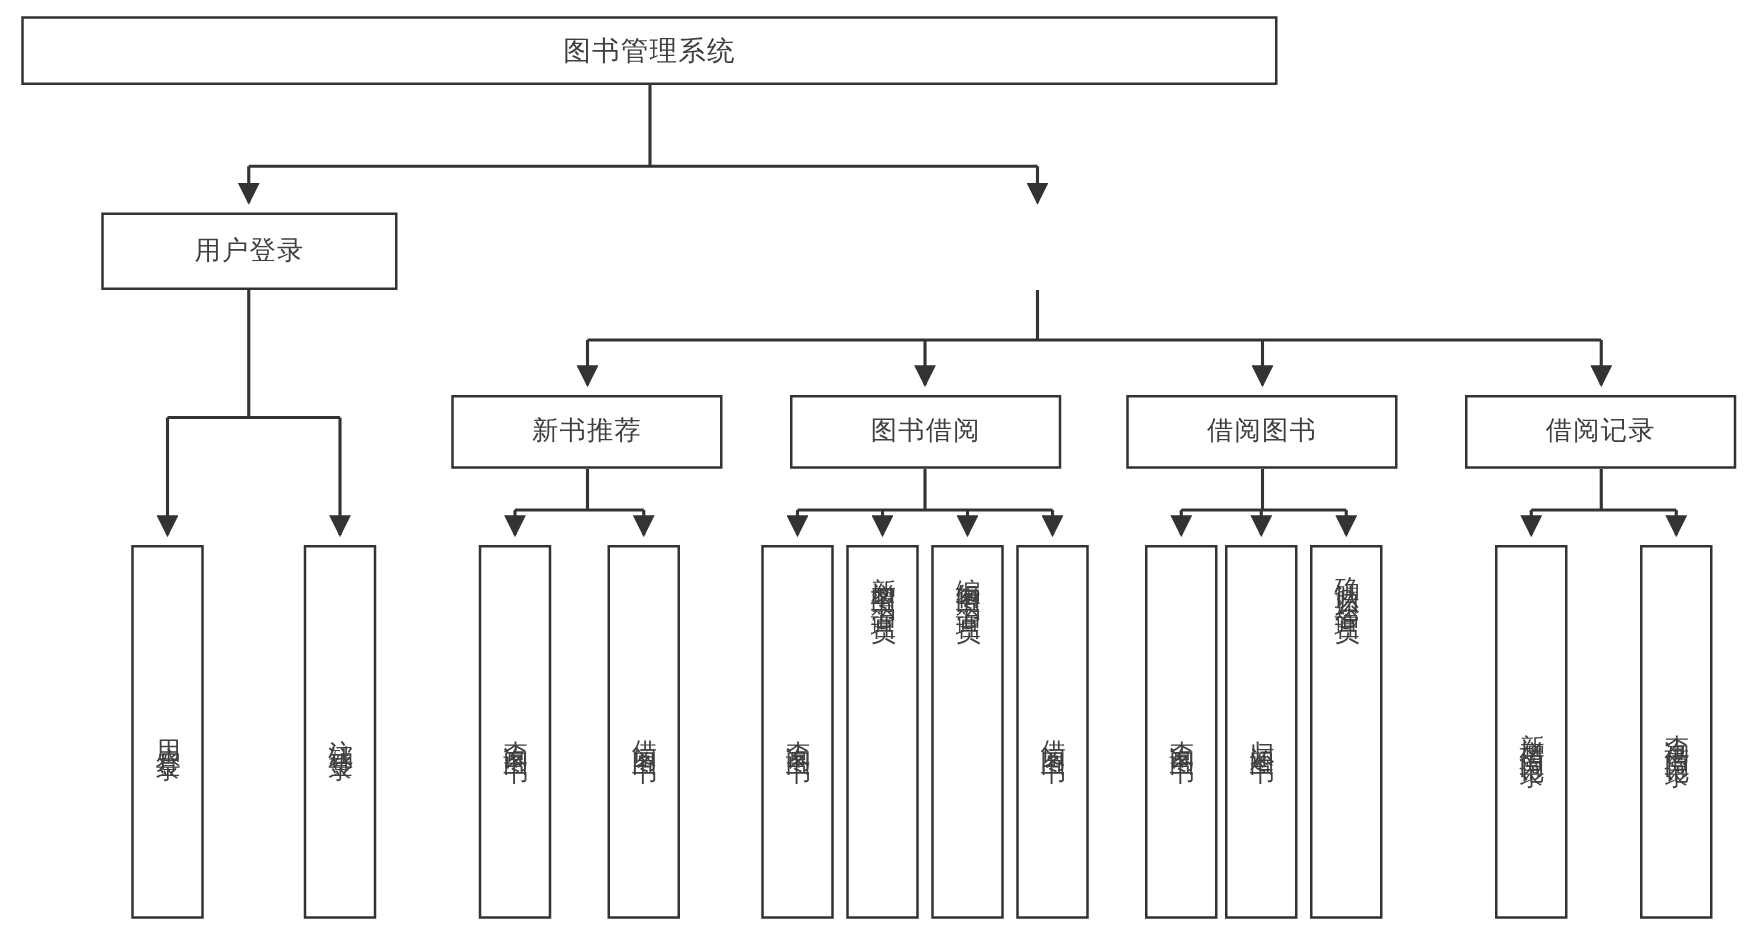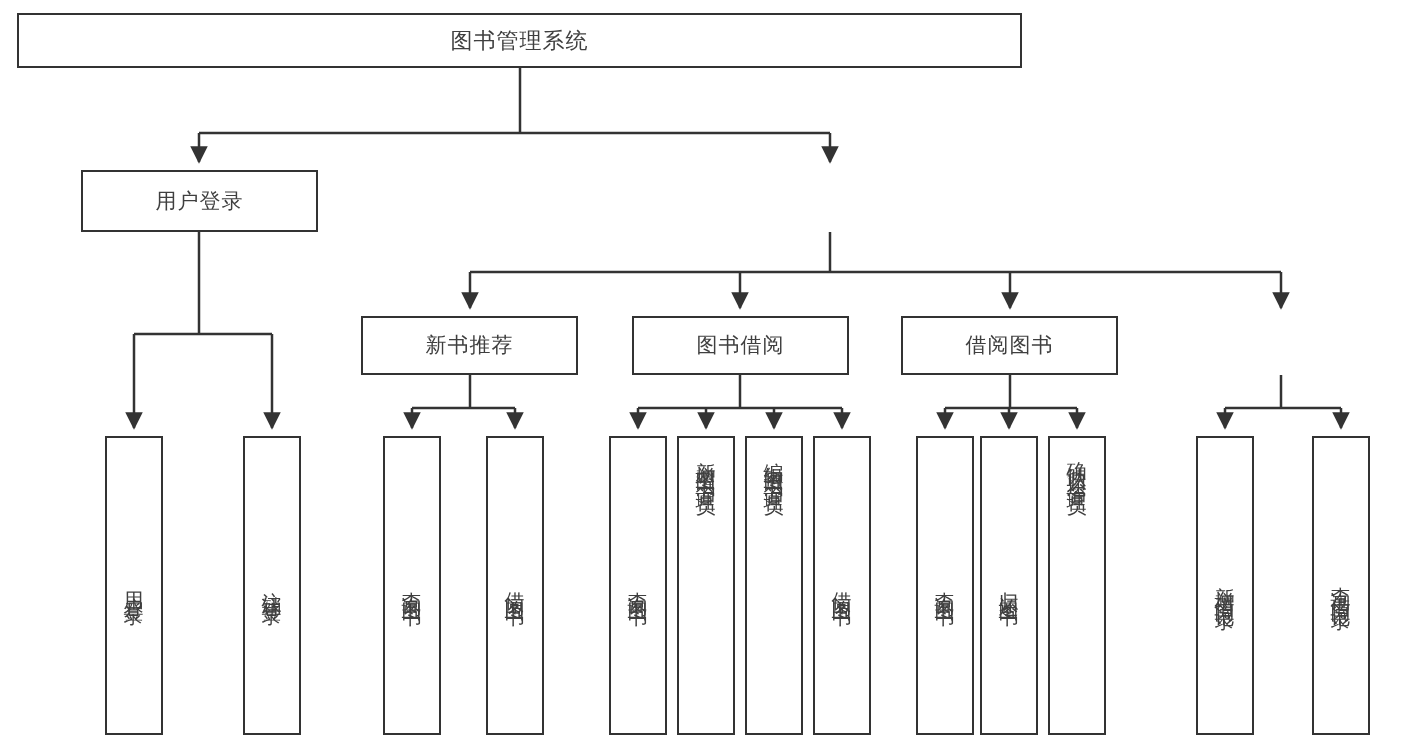--- a/index.html
+++ b/index.html
@@ -146,20 +146,23 @@
 
   <div class="node" style="left:361px; top:316px; width:217px; height:59px;">
     <span class="label">新书推荐</span>
   </div>
   <div class="node" style="left:632px; top:316px; width:217px; height:59px;">
     <span class="label">图书借阅</span>
   </div>
   <div class="node" style="left:901px; top:316px; width:217px; height:59px;">
     <span class="label">借阅图书</span>
   </div>
+  <div class="node" style="left:1172px; top:316px; width:217px; height:59px;">
+    <span class="label">借阅记录</span>
+  </div>
 
   <div class="node vertical center" style="left:105px; top:436px; width:58px; height:299px;">
     <span class="label">用户登录</span>
   </div>
   <div class="node vertical center" style="left:243px; top:436px; width:58px; height:299px;">
     <span class="label">注销登录</span>
   </div>
 
   <div class="node vertical center" style="left:383px; top:436px; width:58px; height:299px;">
     <span class="label">查询图书</span>

